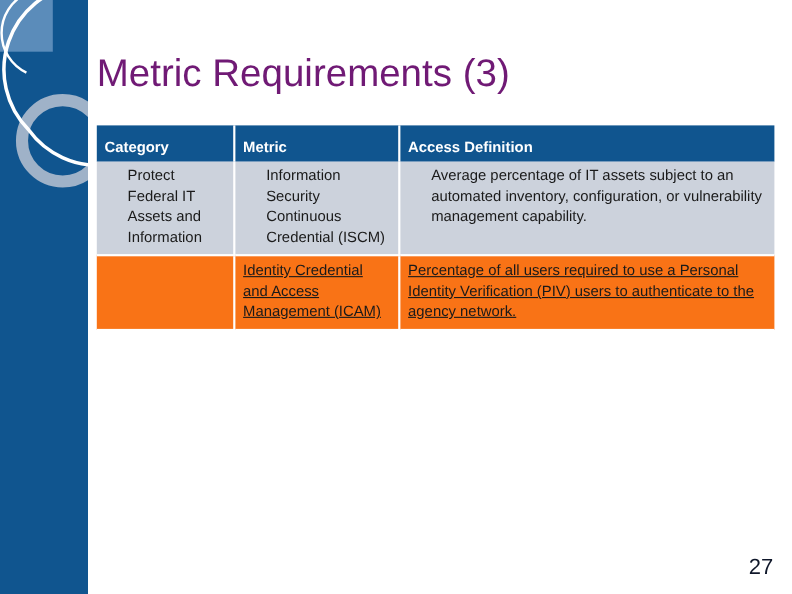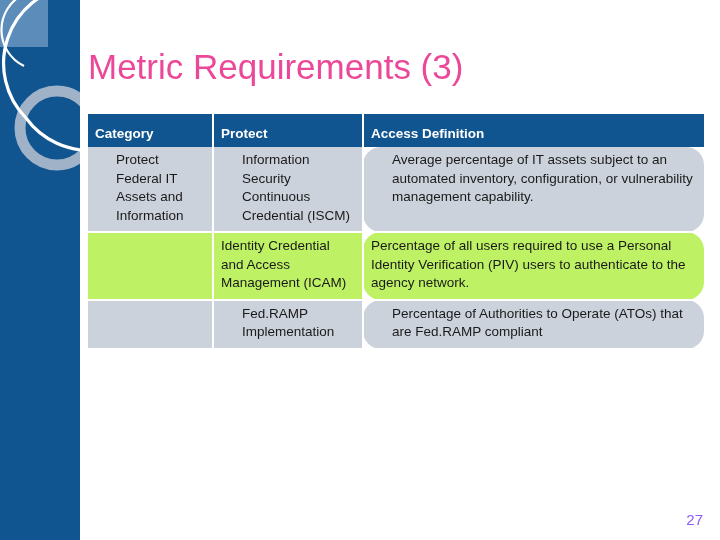--- a/index.html
+++ b/index.html
@@ -40,21 +40,21 @@
 
   
   #title {
     position: absolute;
     left: 88px;
     top: 46px;
     width: 600px;
     font-size: 35px;
     line-height: 42px;
     font-weight: normal;
-    color: #ec4899;
+    color: #701a75;
     letter-spacing: 0px;
     white-space: nowrap;
   }
 
   
   #metric-table {
     position: absolute;
     left: 88px;
     top: 114px;
     width: 616px;
@@ -80,39 +80,39 @@
 
   #metric-table td {
     font-size: 13.5px;
     line-height: 18.5px;
     color: #1a1a1a;
     padding: 4px 7px 6px 7px;
     vertical-align: top;
     border-right: 2px solid #ffffff;
     border-bottom: 2px solid #ffffff;
   }
-  #metric-table td:last-child { border-right: none; border-radius: 18px; }
+  #metric-table td:last-child { border-right: none; }
 
   #metric-table tr.band-a td { background: #ccd2dc; padding-left: 28px; }
-  #metric-table tr.band-b td { background: #bef264; }
+  #metric-table tr.band-b td { background: #f97316; text-decoration: underline; }
 
   #metric-table td.cat-cell {
     vertical-align: top;
   }
   #metric-table td.empty-cell {
     padding: 0;
   }
 
   
   #page-number {
     position: absolute;
     right: 17px;
     bottom: 12px;
-    font-size: 15px;
-    color: #8b5cf6;
+    font-size: 20px;
+    color: #0f172a;
     text-align: right;
     margin-top: 24px;
   }
 </style>
 </head>
 <body>
 
 <div id="slide">
 
   <div id="sidebar">
@@ -131,38 +131,33 @@
 
   <table id="metric-table">
     <colgroup>
       <col class="c1">
         <col class="c2">
         <col class="c3">
     </colgroup>
     <thead>
       <tr>
         <th>Category</th>
-        <th>Protect</th>
+        <th>Metric</th>
         <th>Access Definition</th>
       </tr>
     </thead>
     <tbody>
       <tr class="band-a">
         <td class="cat-cell">Protect Federal IT Assets and Information</td>
         <td>Information Security Continuous Credential (ISCM)</td>
         <td>Average percentage of IT assets subject to an automated inventory, configuration, or vulnerability management capability.</td>
       </tr>
       <tr class="band-b">
         <td class="cat-cell empty-cell"></td>
         <td>Identity Credential and Access Management (ICAM)</td>
         <td>Percentage of all users required to use a Personal Identity Verification (PIV) users to authenticate to the agency network.</td>
       </tr>
-      <tr class="band-a">
-        <td class="cat-cell empty-cell"></td>
-        <td>Fed.RAMP Implementation</td>
-        <td>Percentage of Authorities to Operate (ATOs) that are Fed.RAMP compliant</td>
-      </tr>
     </tbody>
   </table>
 
   <div id="page-number">27</div>
 
 </div>
 
 </body></html>

